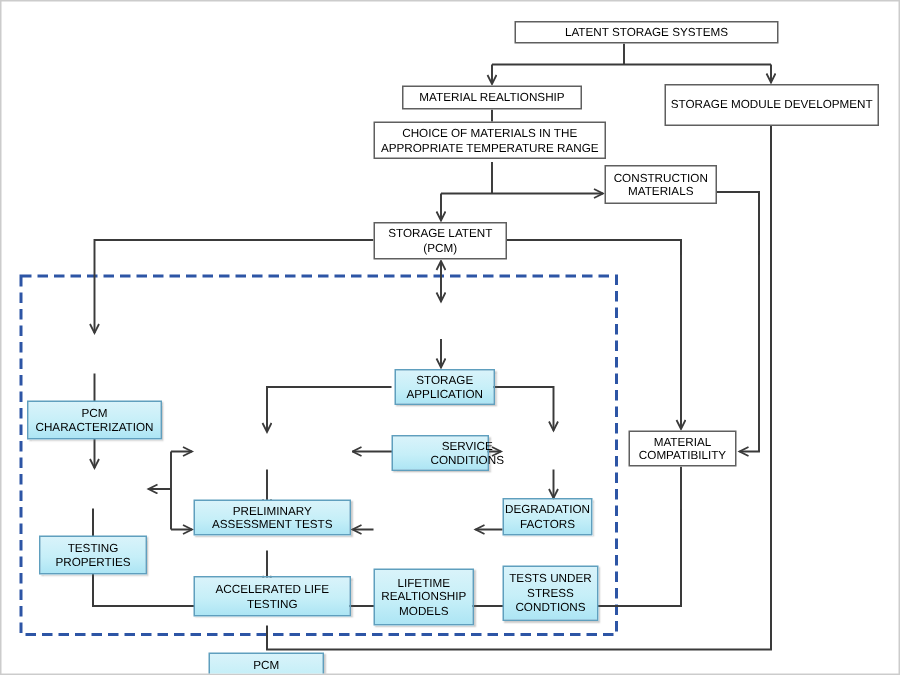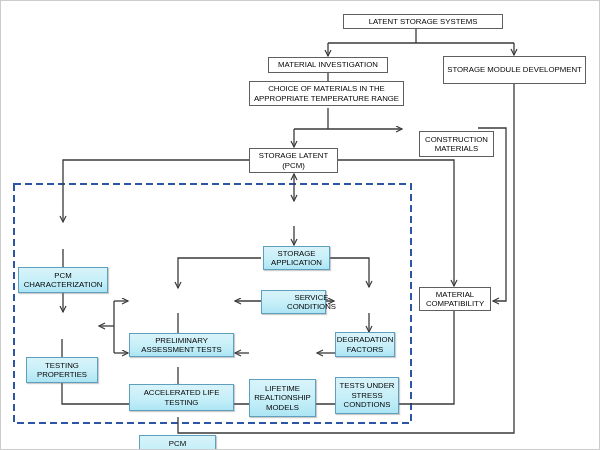--- a/index.html
+++ b/index.html
@@ -76,26 +76,26 @@
         <polyline points="113,352 127,352" class="edge" marker-end="url(#ah-end)"></polyline>
         <polyline points="113,325 98,325" class="edge" marker-end="url(#ah-end)"></polyline>
         <polyline points="62,248 62,311" class="edge" marker-end="url(#ah-end)"></polyline>
         <polyline points="61,338 61,403 137,403" class="edge" marker-end="url(#ah-end)"></polyline>
         <polyline points="177,366 177,389" class="edge" marker-end="url(#ah-end)"></polyline>
         <polyline points="453,310 453,403 216,403" class="edge" marker-end="url(#ah-end)"></polyline>
         <polyline points="177,416 177,432 513,432 513,73" class="edge" marker-end="url(#ah-end)"></polyline>
       </g>
   </svg>
   <div id="nodes">
-      <div class="node plain" style="left: 342px; top: 13px; width: 160px; height: 15px;">LATENT STORAGE SYSTEMS</div>
-      <div class="node plain" style="left: 267px; top: 56px; width: 120px; height: 16px;">MATERIAL INVESTIGATION</div>
+      <div class="node plain" style="left: 342px; top: 13px; width: 176px; height: 15px;">LATENT STORAGE SYSTEMS</div>
+      <div class="node plain" style="left: 267px; top: 56px; width: 120px; height: 16px;">MATERIAL REALTIONSHIP</div>
       <div class="node plain" style="left: 442px; top: 55px; width: 143px; height: 28px;">STORAGE MODULE DEVELOPMENT</div>
       <div class="node plain" style="left: 248px; top: 80px; width: 155px; height: 25px;">CHOICE OF MATERIALS IN THE
 APPROPRIATE TEMPERATURE RANGE</div>
-      <div class="node plain" style="left: 402px; top: 130px; width: 75px; height: 26px; margin-left: 16px;">CONSTRUCTION
+      <div class="node plain" style="left: 402px; top: 109px; width: 75px; height: 26px;">CONSTRUCTION
 MATERIALS</div>
       <div class="node plain" style="left: 248px; top: 147px; width: 89px; height: 25px;">STORAGE LATENT
 (PCM)</div>
       <div class="node plain" style="left: 418px; top: 286px; width: 72px; height: 24px;">MATERIAL
 COMPATIBILITY</div>
       <div class="node highlight" style="left: 17px; top: 222px; width: 90px; height: 26px;">PCM
 CHARACTERIZATION</div>
       <div class="node highlight" style="left: 262px; top: 201px; width: 67px; height: 24px;">STORAGE
 APPLICATION</div>
       <div class="node highlight" style="left: 260px; top: 245px; width: 65px; height: 24px; padding-left: 36px;">SERVICE

